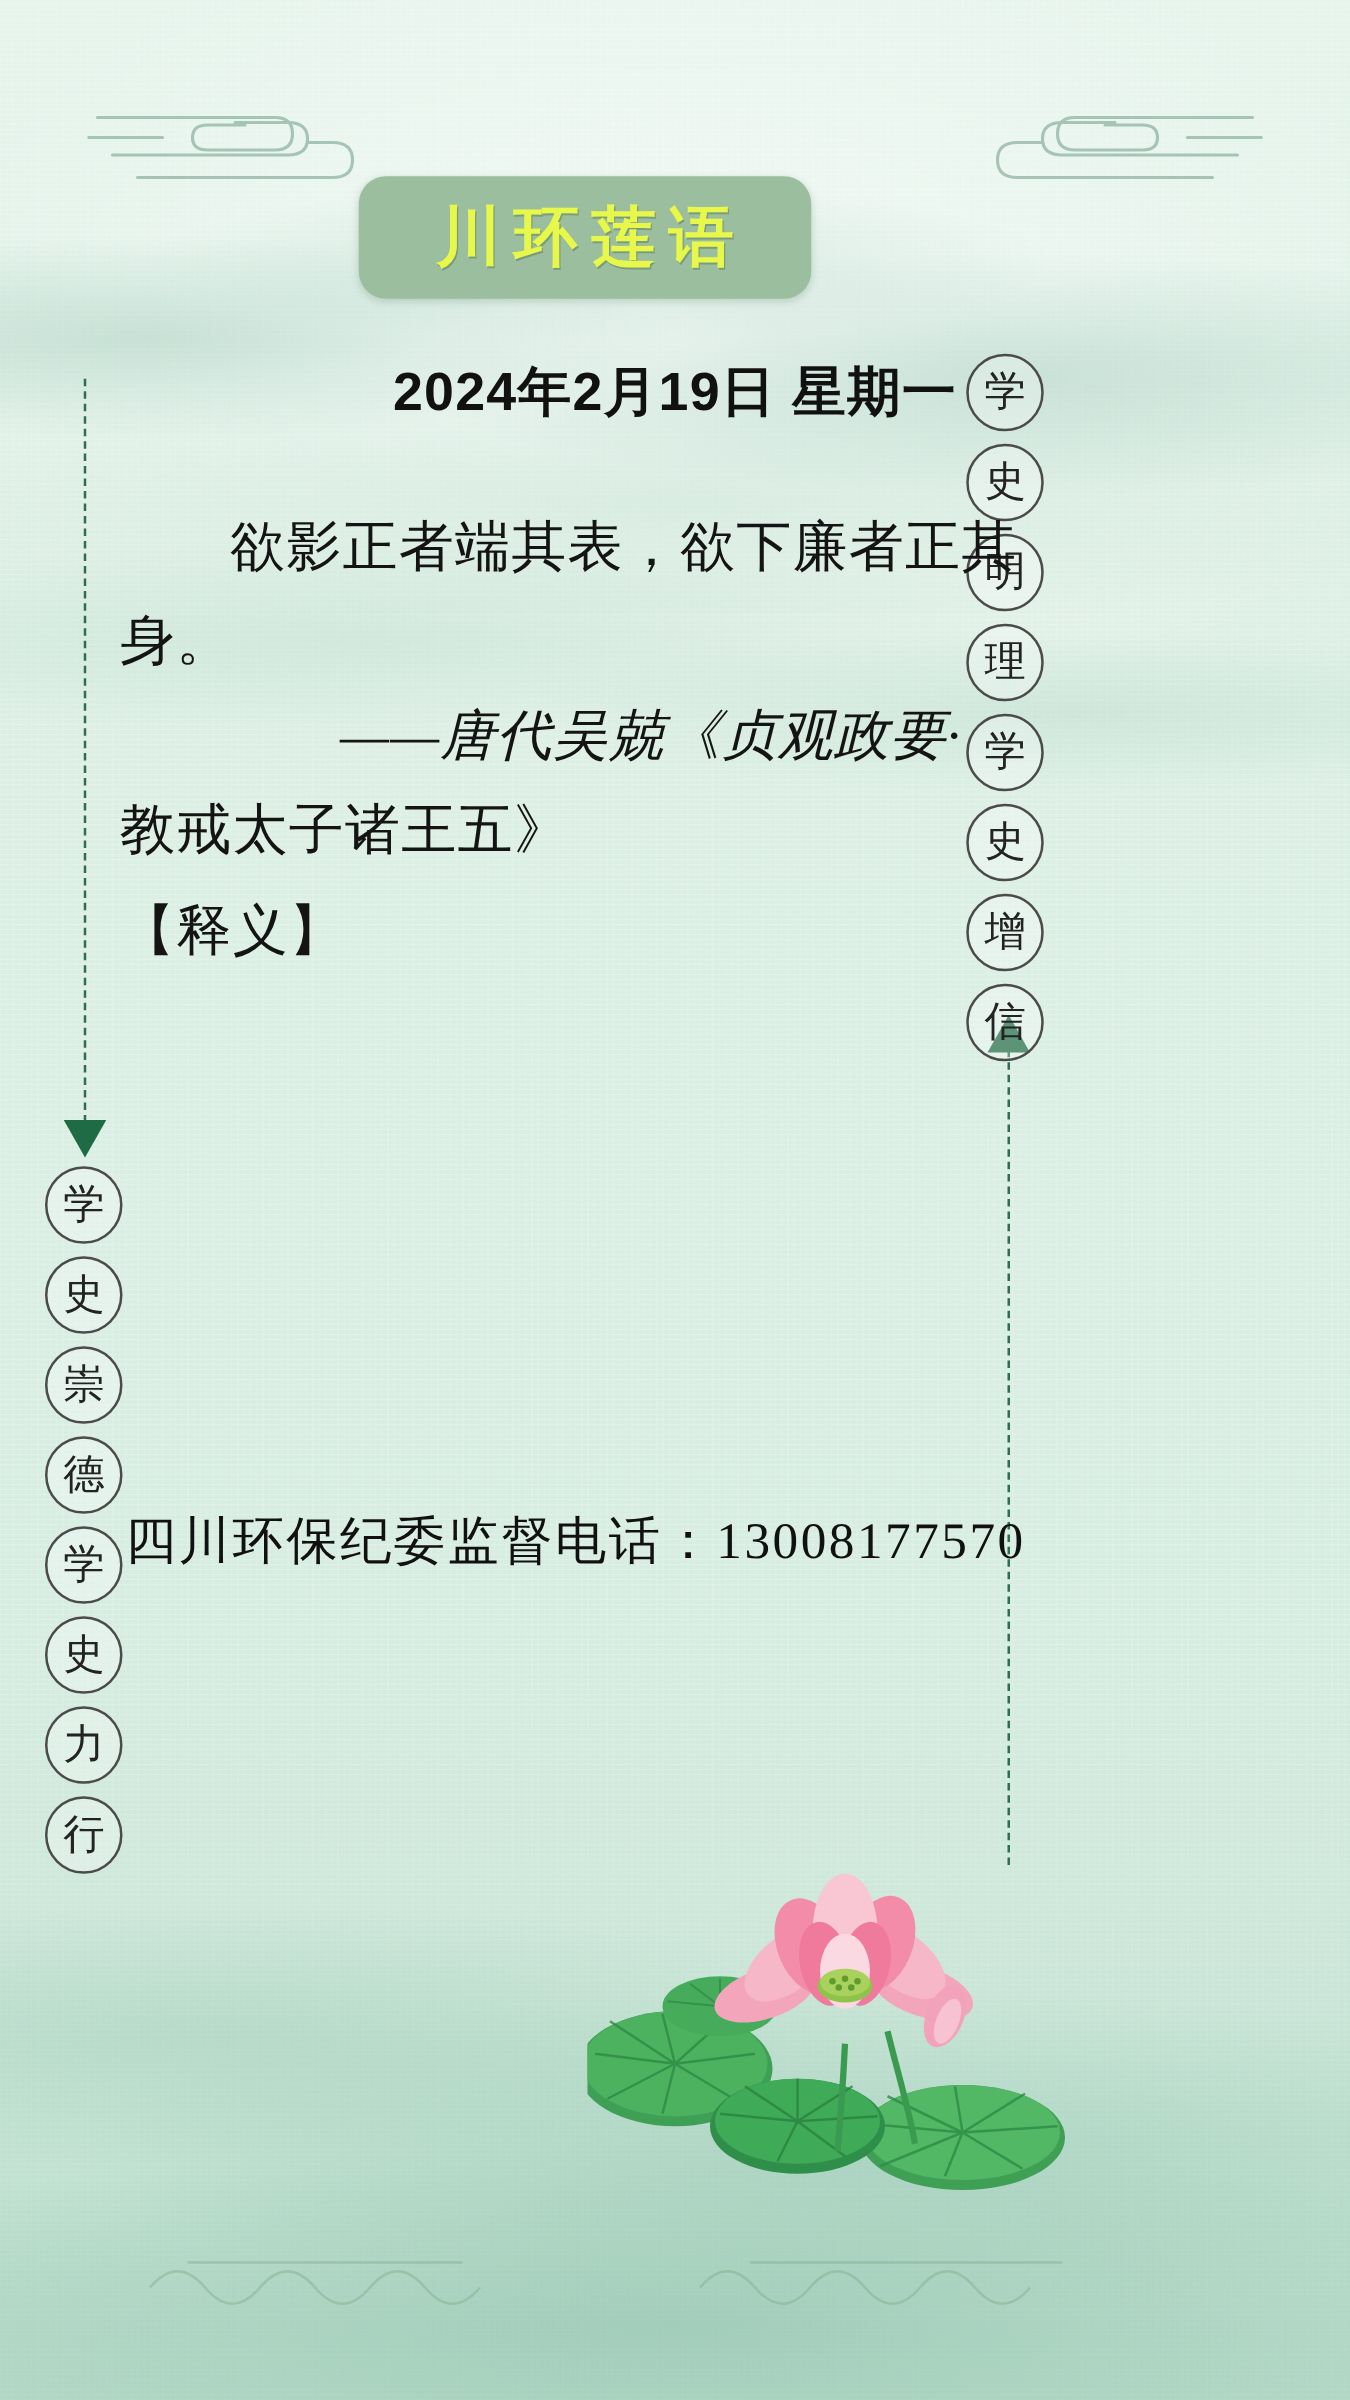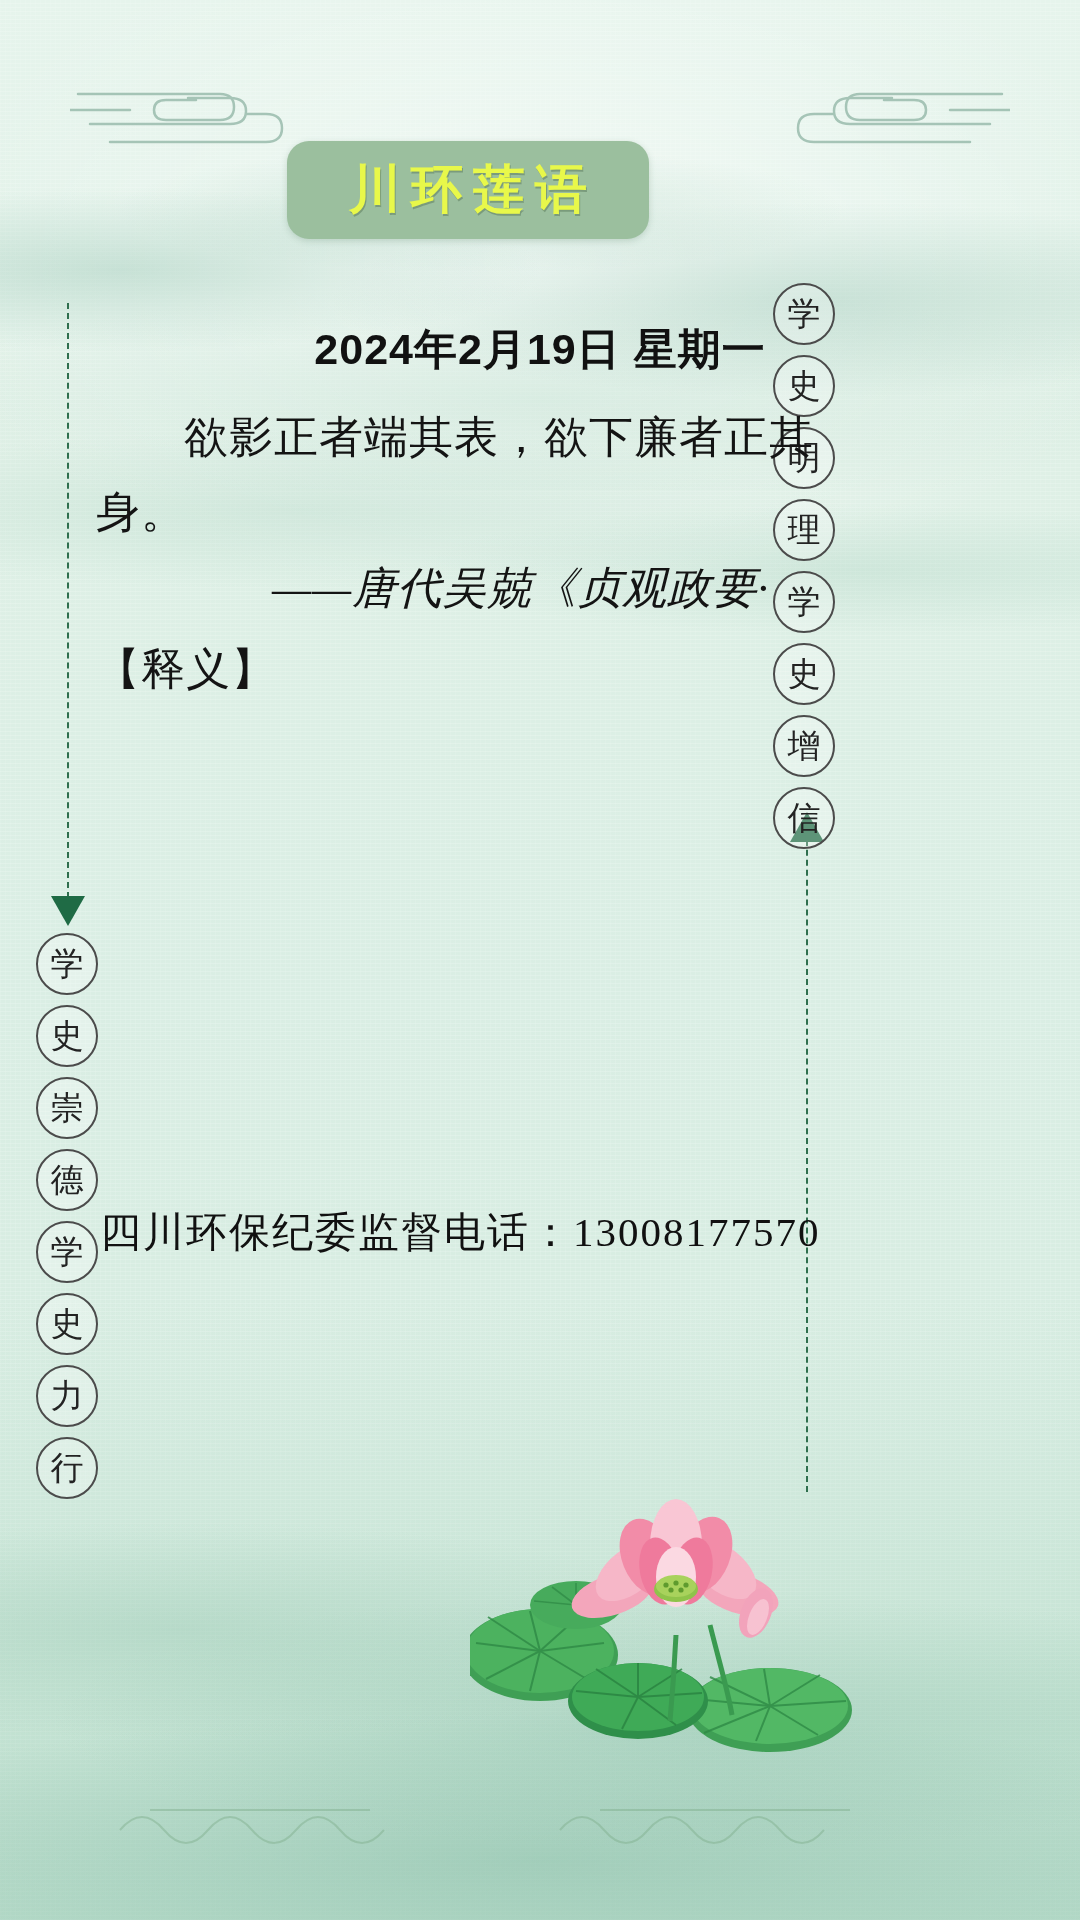--- a/index.html
+++ b/index.html
@@ -116,21 +116,20 @@
     position: absolute;
     top: 285px;
     left: 0;
     width: 1080px;
     text-align: center;
     font-family: "Liberation Sans", "DejaVu Sans", sans-serif;
     font-weight: 700;
     font-size: 43px;
     color: #111;
     letter-spacing: 1px;
-    margin-top: 36px;
   }
 
   
   .body-block {
     position: absolute;
     left: 96px;
     top: 402px;
     width: 790px;
     font-family: "Liberation Serif", "DejaVu Serif", serif;
     font-size: 44px;
@@ -284,20 +283,21 @@
     <div class="char-circle">学</div>
     <div class="char-circle">史</div>
     <div class="char-circle">力</div>
     <div class="char-circle">行</div>
   </div>
 
   <div class="body-block">
     <p class="para indent">欲影正者端其表，欲下廉者正其</p>
     <p class="para">身。</p>
     <p class="para attrib">——唐代吴兢《贞观政要·</p>
+    <p class="para">教戒太子诸王五》</p>
     <p class="para section-label">【释义】</p>
   </div>
 
   <div class="phone-line">四川环保纪委监督电话：13008177570</div>
 
   <svg class="lotus" viewBox="0 0 430 270">
 
     <g>
       <ellipse cx="70" cy="170" rx="78" ry="46" fill="#3f9f55"></ellipse>
       <ellipse cx="70" cy="166" rx="74" ry="42" fill="#4cb25f"></ellipse>

